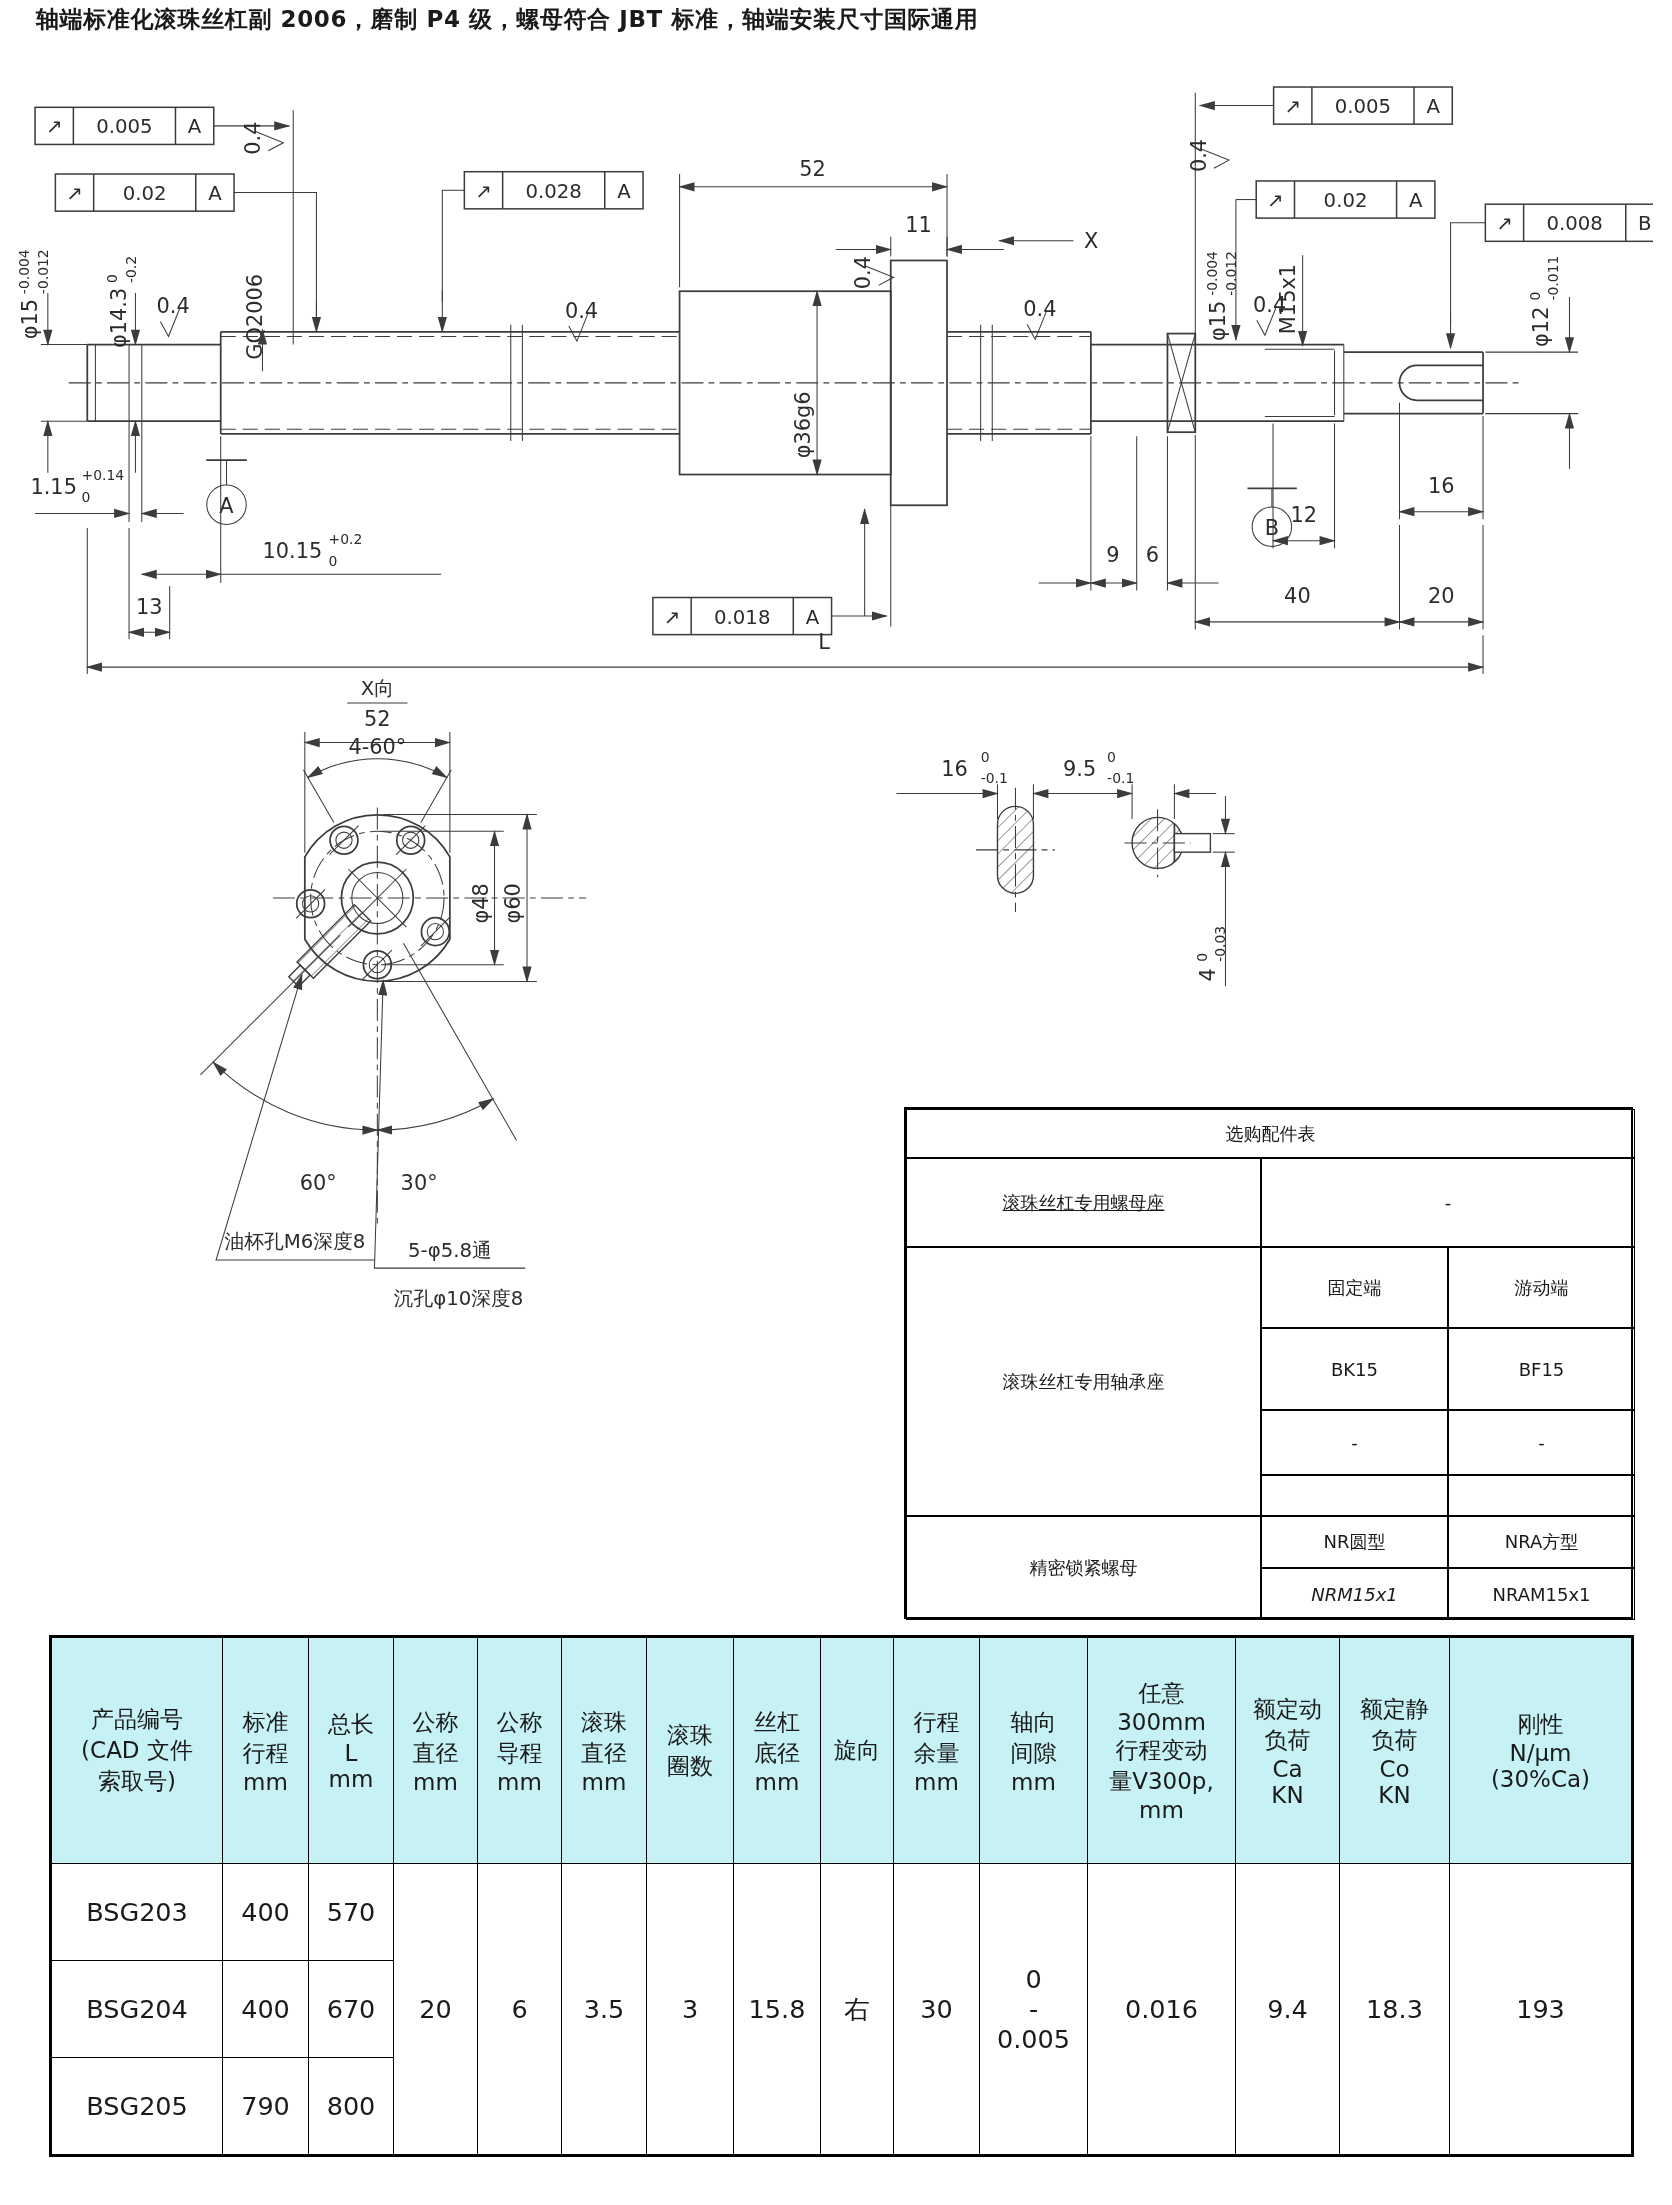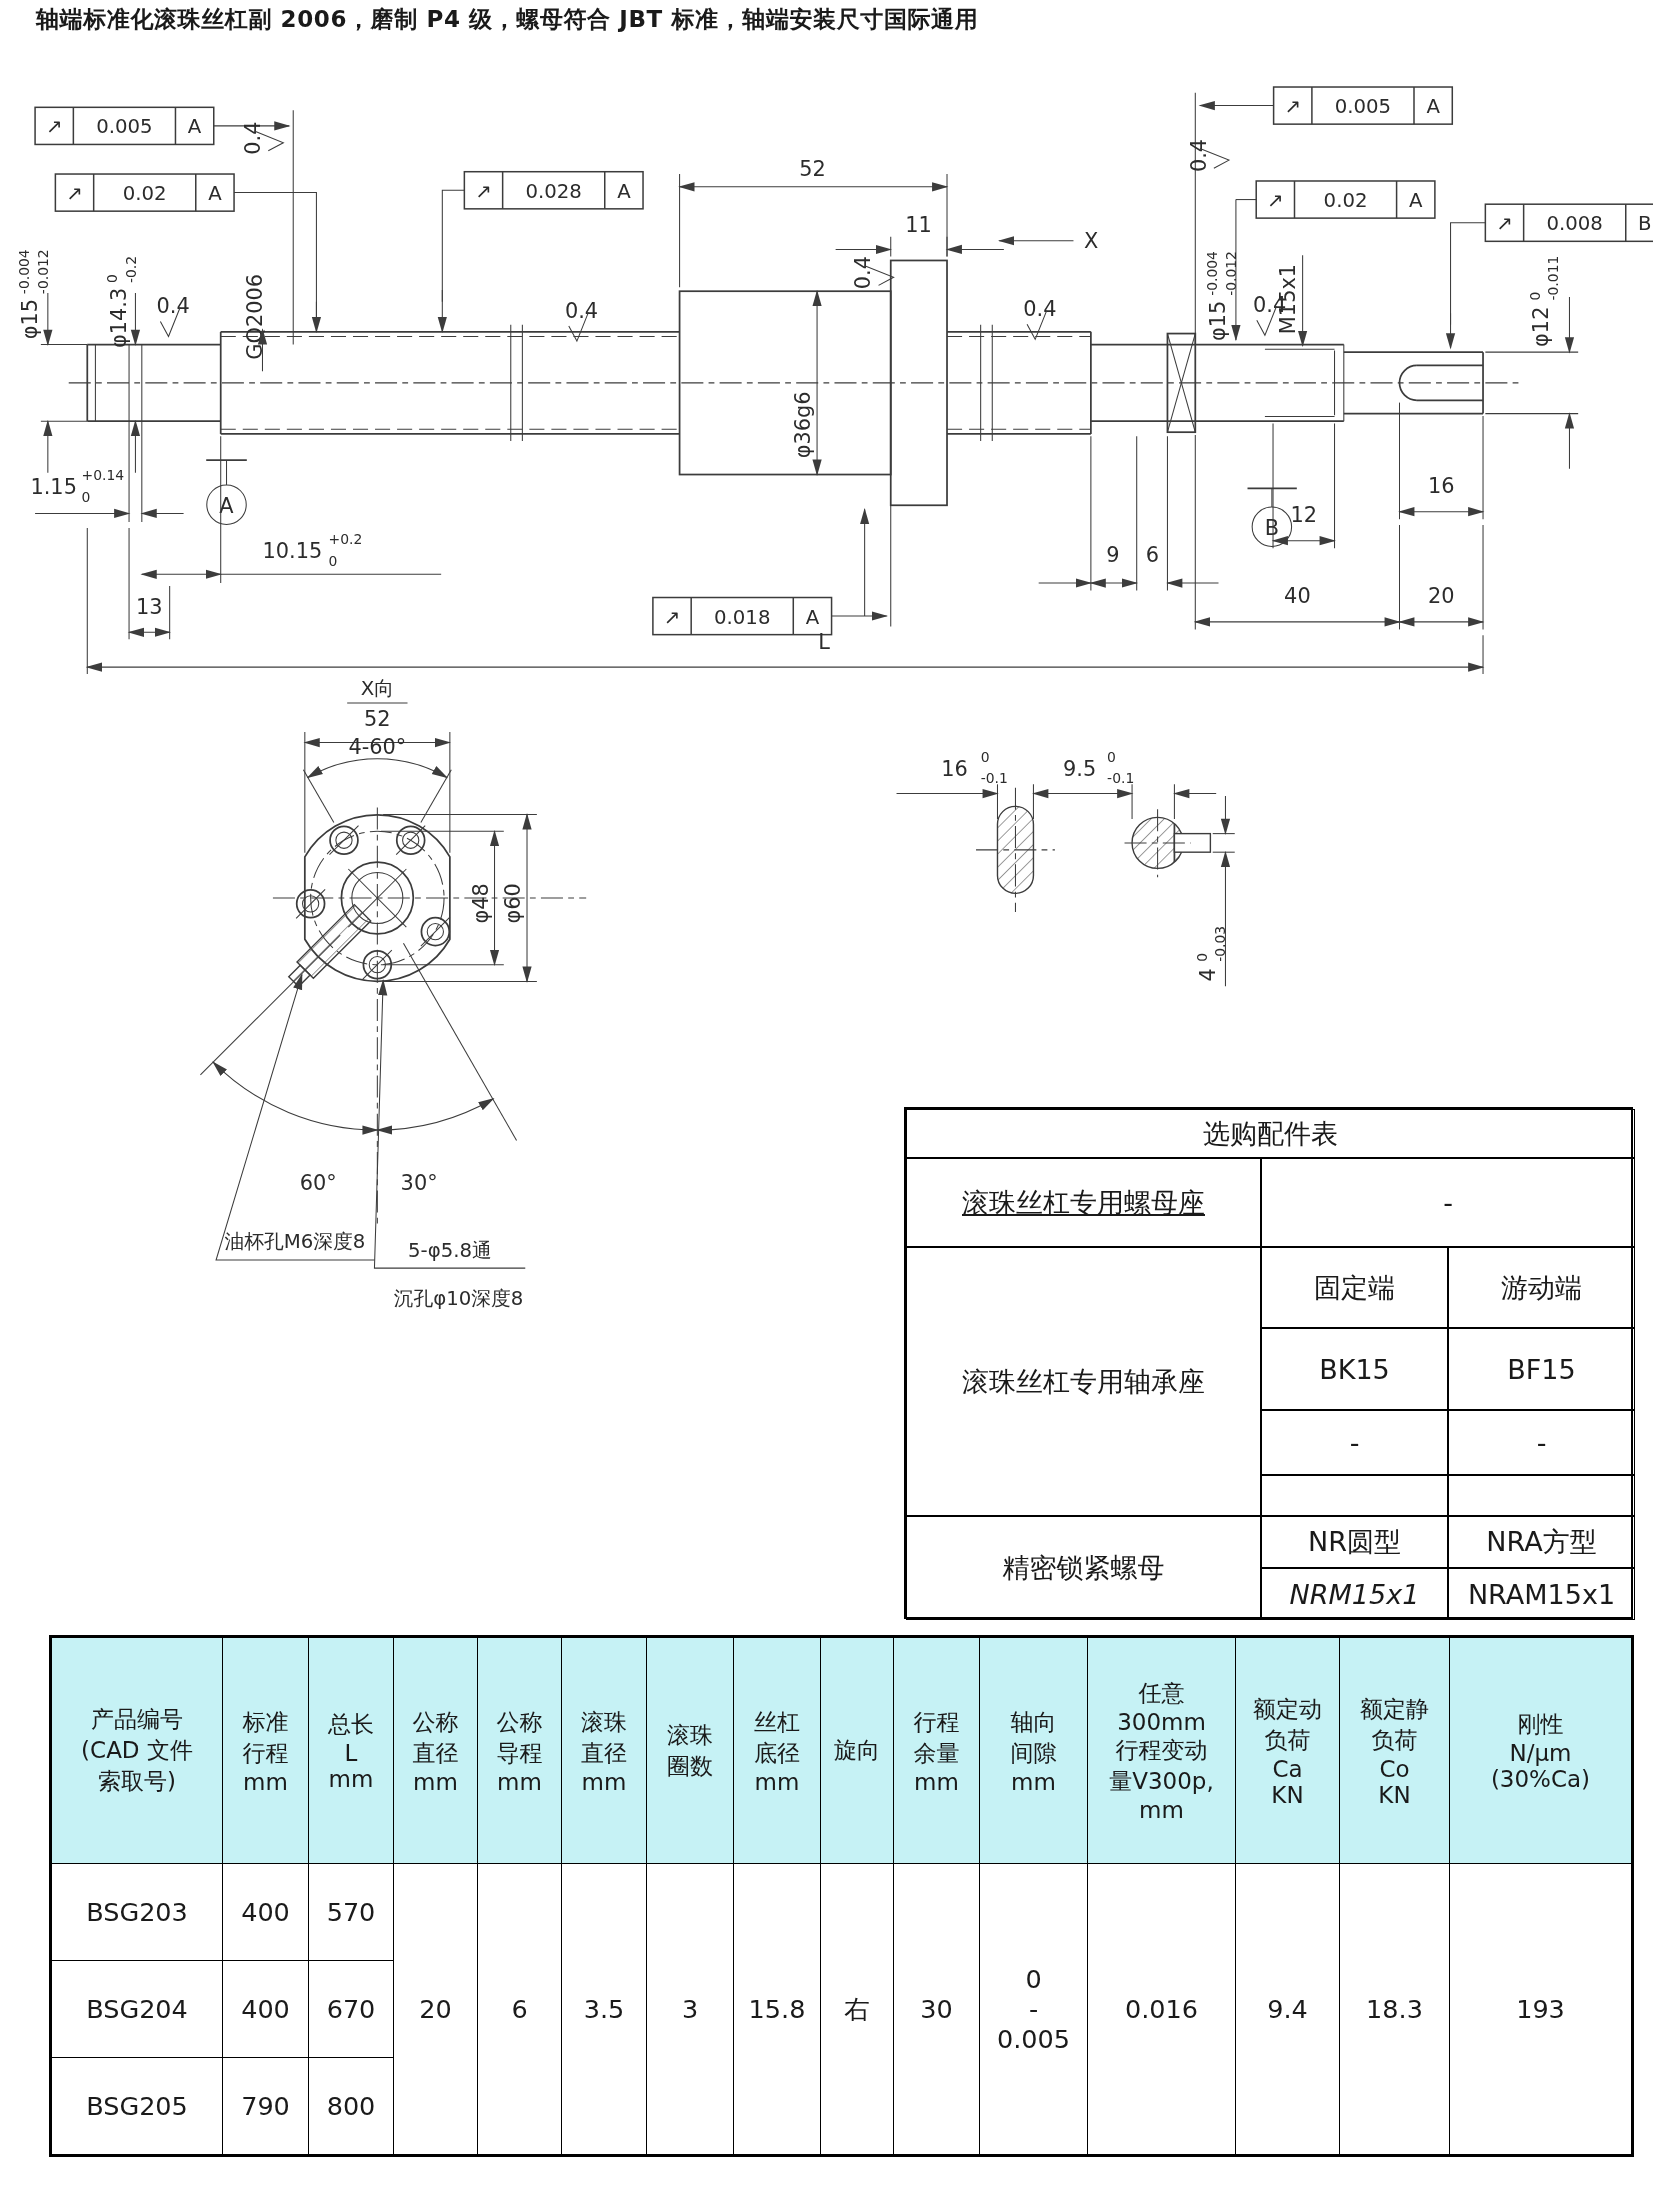--- a/index.html
+++ b/index.html
@@ -13,21 +13,21 @@
   .cl{stroke:#3c3c3c;stroke-width:1.8;stroke-dasharray:38 9 10 9;fill:none;}
   .th{stroke:#3c3c3c;stroke-width:2;stroke-dasharray:26 12;fill:none;}
   .fr{stroke:#3c3c3c;stroke-width:2.6;fill:#fff;}
   .hatchfill{fill:url(#h45);stroke:#3c3c3c;stroke-width:2.4;}
   
   #acc{position:absolute;left:904px;top:1107px;width:729px;height:512px;display:grid;
        grid-template-columns:355px 187px 187px;
        grid-template-rows:49px 89px 81px 82px 65px 41px 52px 52px;
        border:2.9px solid #000;box-sizing:border-box;background:#fff;}
   #acc div{border:1.7px solid #000;display:flex;align-items:center;justify-content:center;
-       font-size:27px;box-sizing:border-box;}
+       font-size:18px;box-sizing:border-box;}
   
   #spec{position:absolute;left:49px;top:1635px;}
   #spec table{border-collapse:collapse;table-layout:fixed;}
   #spec td,#spec th{border:1.7px solid #000;text-align:center;vertical-align:middle;
        font-size:25.5px;font-weight:400;white-space:pre-line;padding:0;}
   #spec table{border:3.5px solid #000;}
   #spec th{background:#c6f2f5;font-size:23px;height:225px;}
   #spec td{height:96px;background:#fff;margin-left:8px;}
 </style>
 </head>

